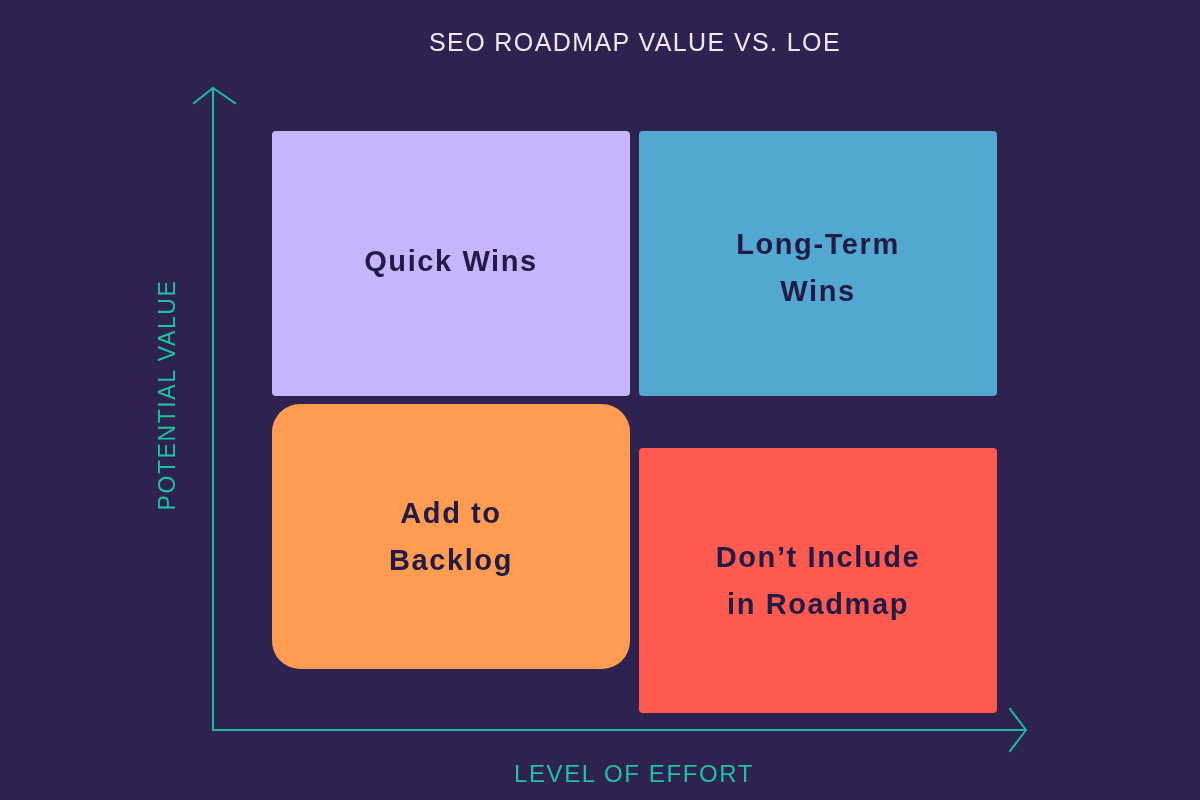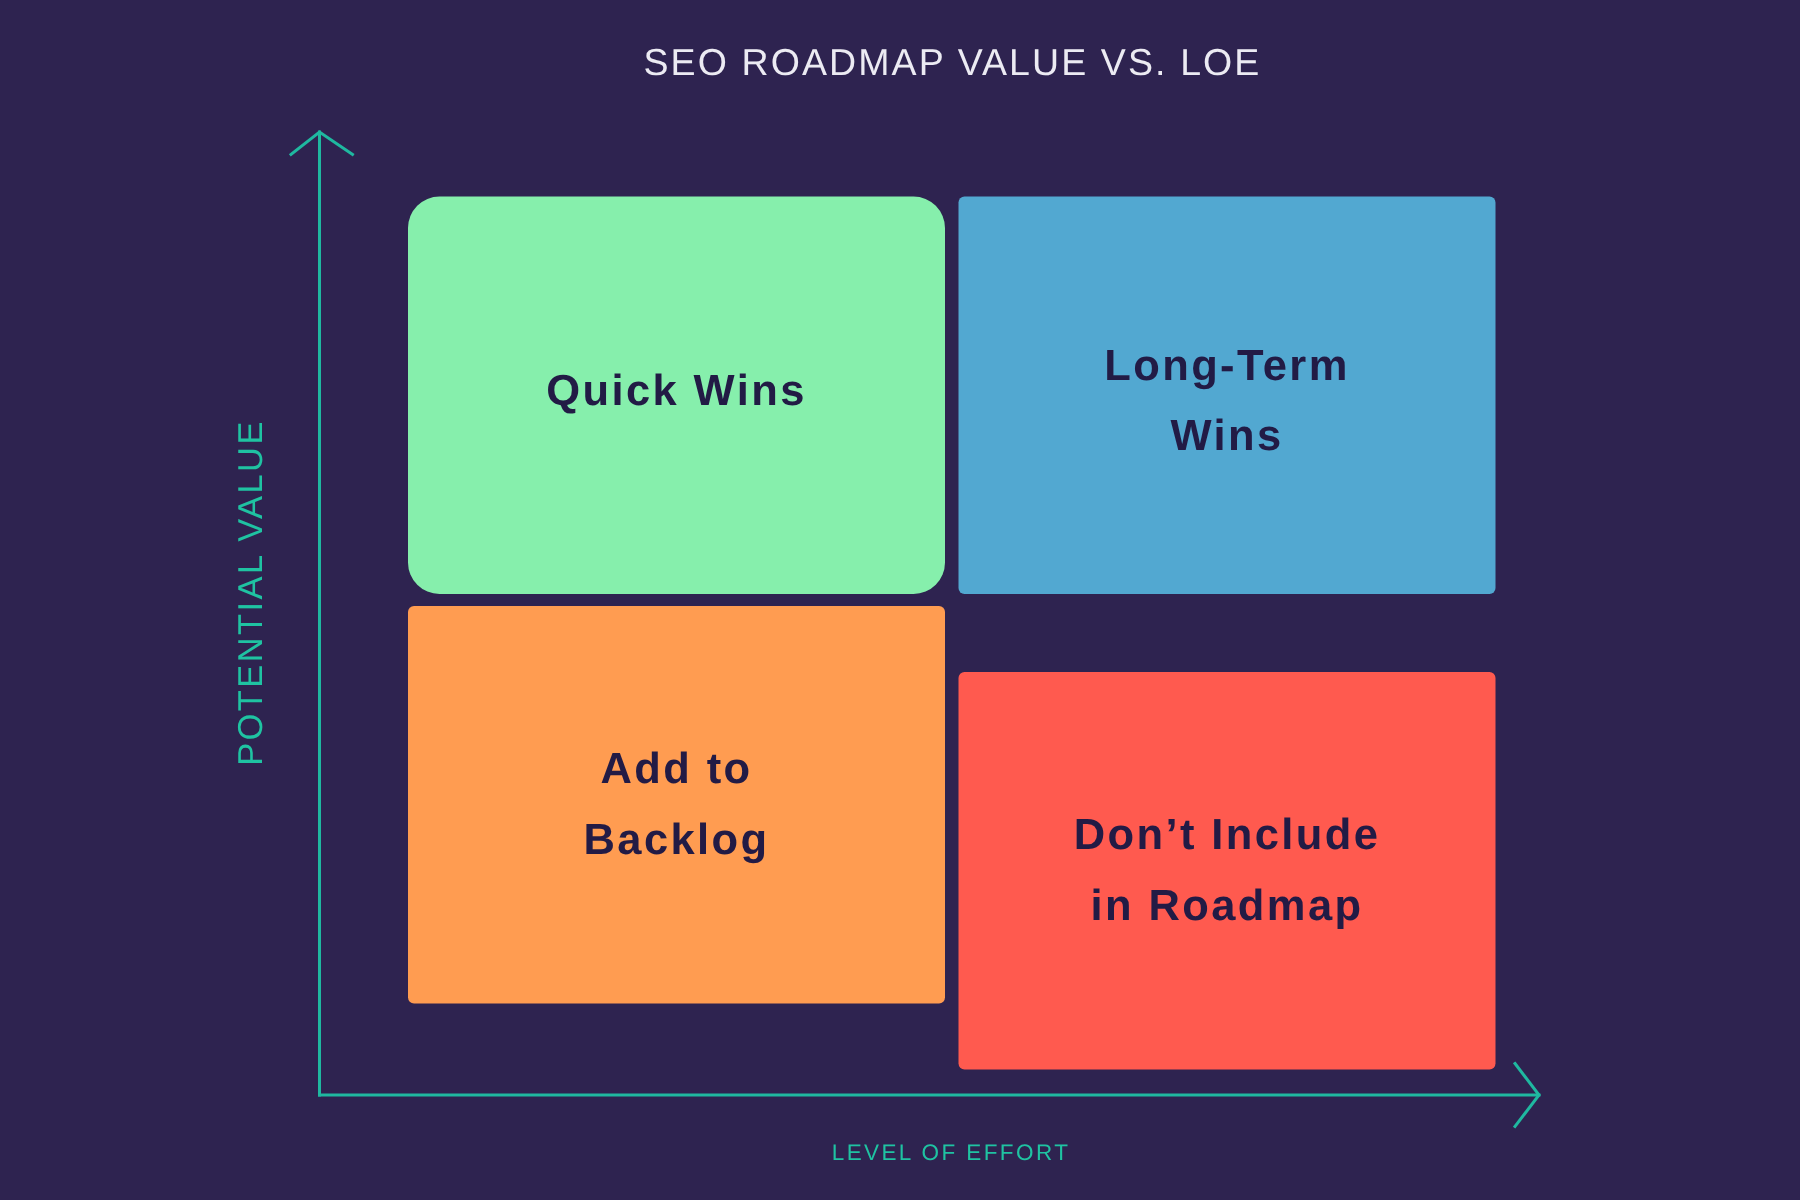--- a/index.html
+++ b/index.html
@@ -20,38 +20,38 @@
     position: absolute;
     left: 167px; top: 395px;
     transform: translate(-50%, -50%) rotate(-90deg);
     color: #1fc3a2;
     font-size: 23px; letter-spacing: 1.6px; white-space: nowrap;
   }
   .xlabel {
     position: absolute; left: 634px; top: 760px;
     transform: translateX(-50%);
     color: #1fc3a2;
-    font-size: 15px; letter-spacing: 1.6px; white-space: nowrap;
+    font-size: 24px; letter-spacing: 1.6px; white-space: nowrap;
   }
   .quad {
     position: absolute;
     width: 358px; height: 265px;
     border-radius: 4px;
     display: flex; align-items: center; justify-content: center;
     text-align: center;
   }
   .quad .label {
     color: #221b45;
     font-size: 29px; font-weight: 700; letter-spacing: 1.6px;
     line-height: 47px;
     white-space: pre-line;
   }
   #q-tl { left: 272px; top: 131px; }
   #q-tr { left: 639px; top: 131px; }
-  #q-bl { left: 272px; top: 404px; }
+  #q-bl { left: 272px; top: 404px; border-radius: 28px; }
   #q-br { left: 639px; top: 404px; }
   #q-tl .label { margin-top: -5px; }
   #q-tr .label { margin-top: 9px; }
   #q-bl .label { margin-top: 0px; }
   #q-br .label { margin-top: 0px; }
 </style>
 </head>
 <body>
 
 <div class="title">SEO ROADMAP VALUE VS. LOE</div>
@@ -63,21 +63,21 @@
   </g>
   <g stroke="#1fb8a0" stroke-width="2" fill="none" stroke-linecap="square">
     <line x1="213" y1="730" x2="1026" y2="730"></line>
     <polyline points="1010,709 1026,730 1010,751"></polyline>
   </g>
 </svg>
 
 <div class="ylabel">POTENTIAL VALUE</div>
 <div class="xlabel">LEVEL OF EFFORT</div>
 
-<div class="quad" id="q-tl" style="background: #86efac; border-radius: 21px;">
+<div class="quad" id="q-tl" style="background: #c4b5fd;">
   <span class="label">Quick Wins</span>
 </div>
 <div class="quad" id="q-tr" style="background: rgb(82, 168, 209);">
   <span class="label">Long-Term
 Wins</span>
 </div>
 <div class="quad" id="q-bl" style="background: rgb(255, 156, 81);">
   <span class="label">Add to
 Backlog</span>
 </div>

